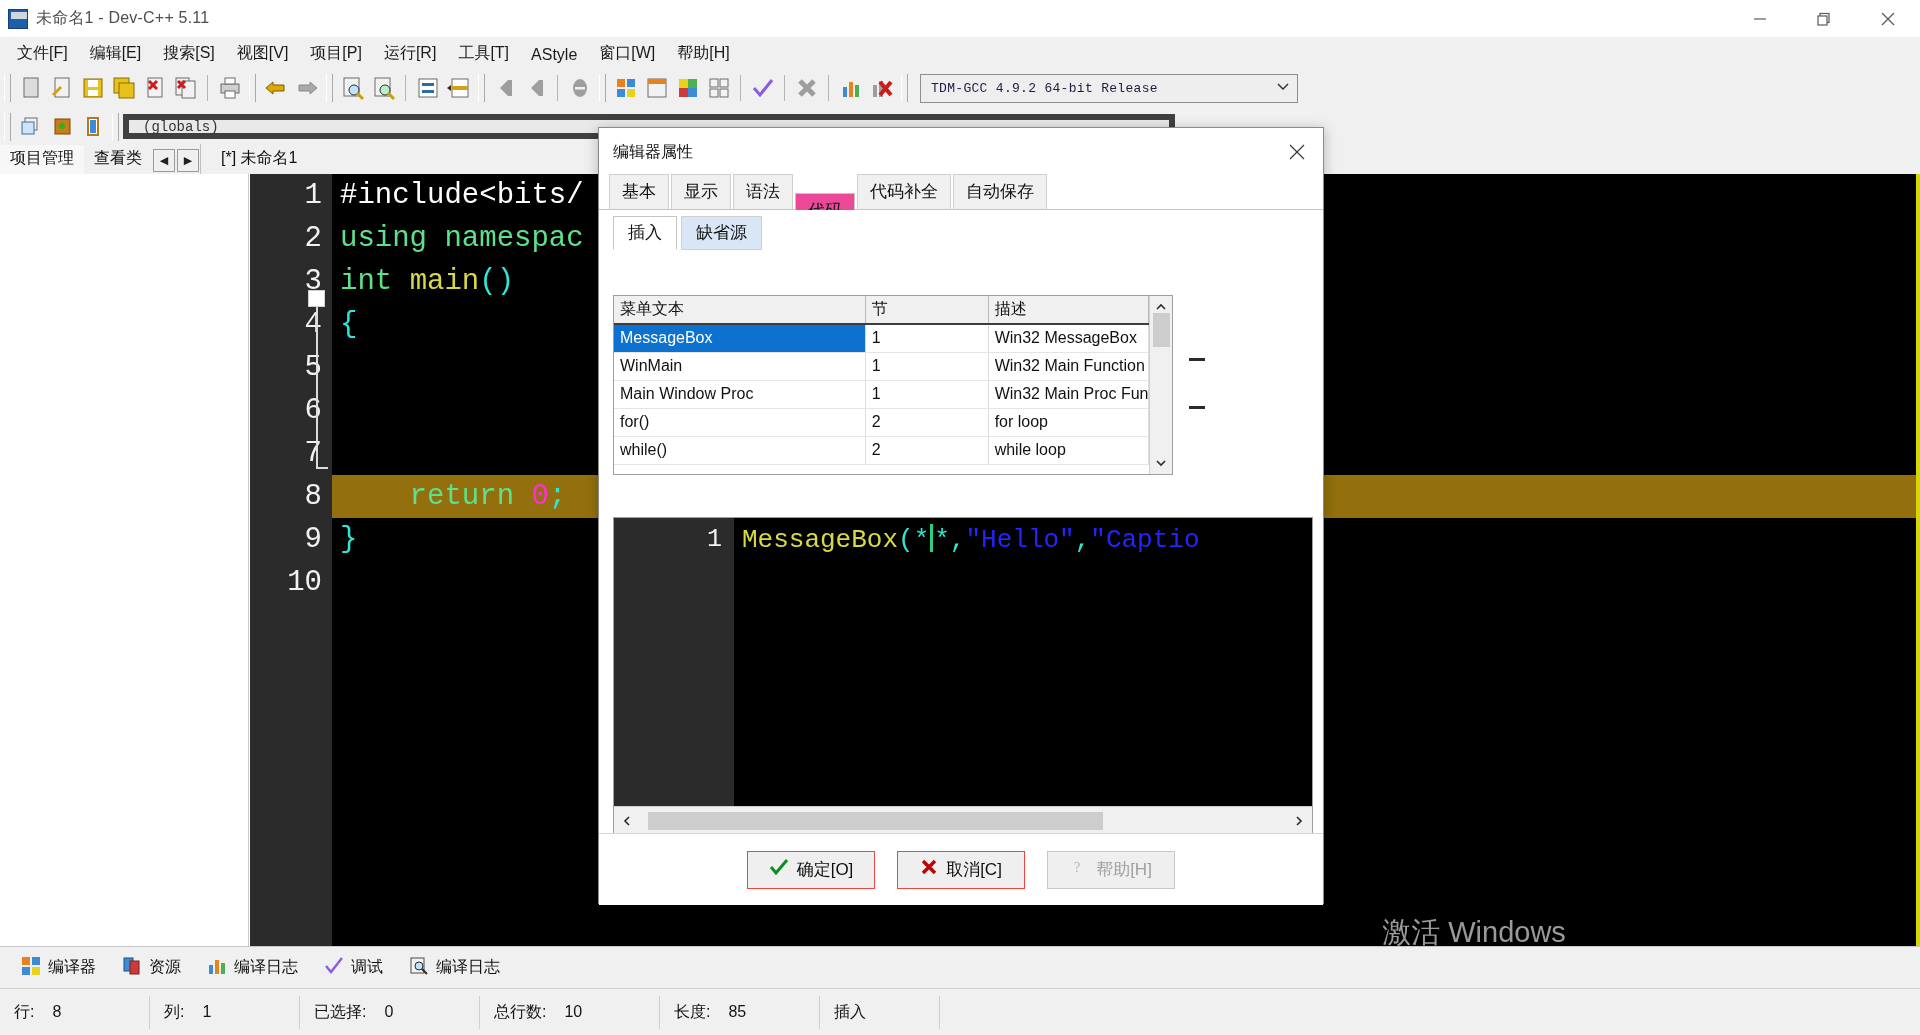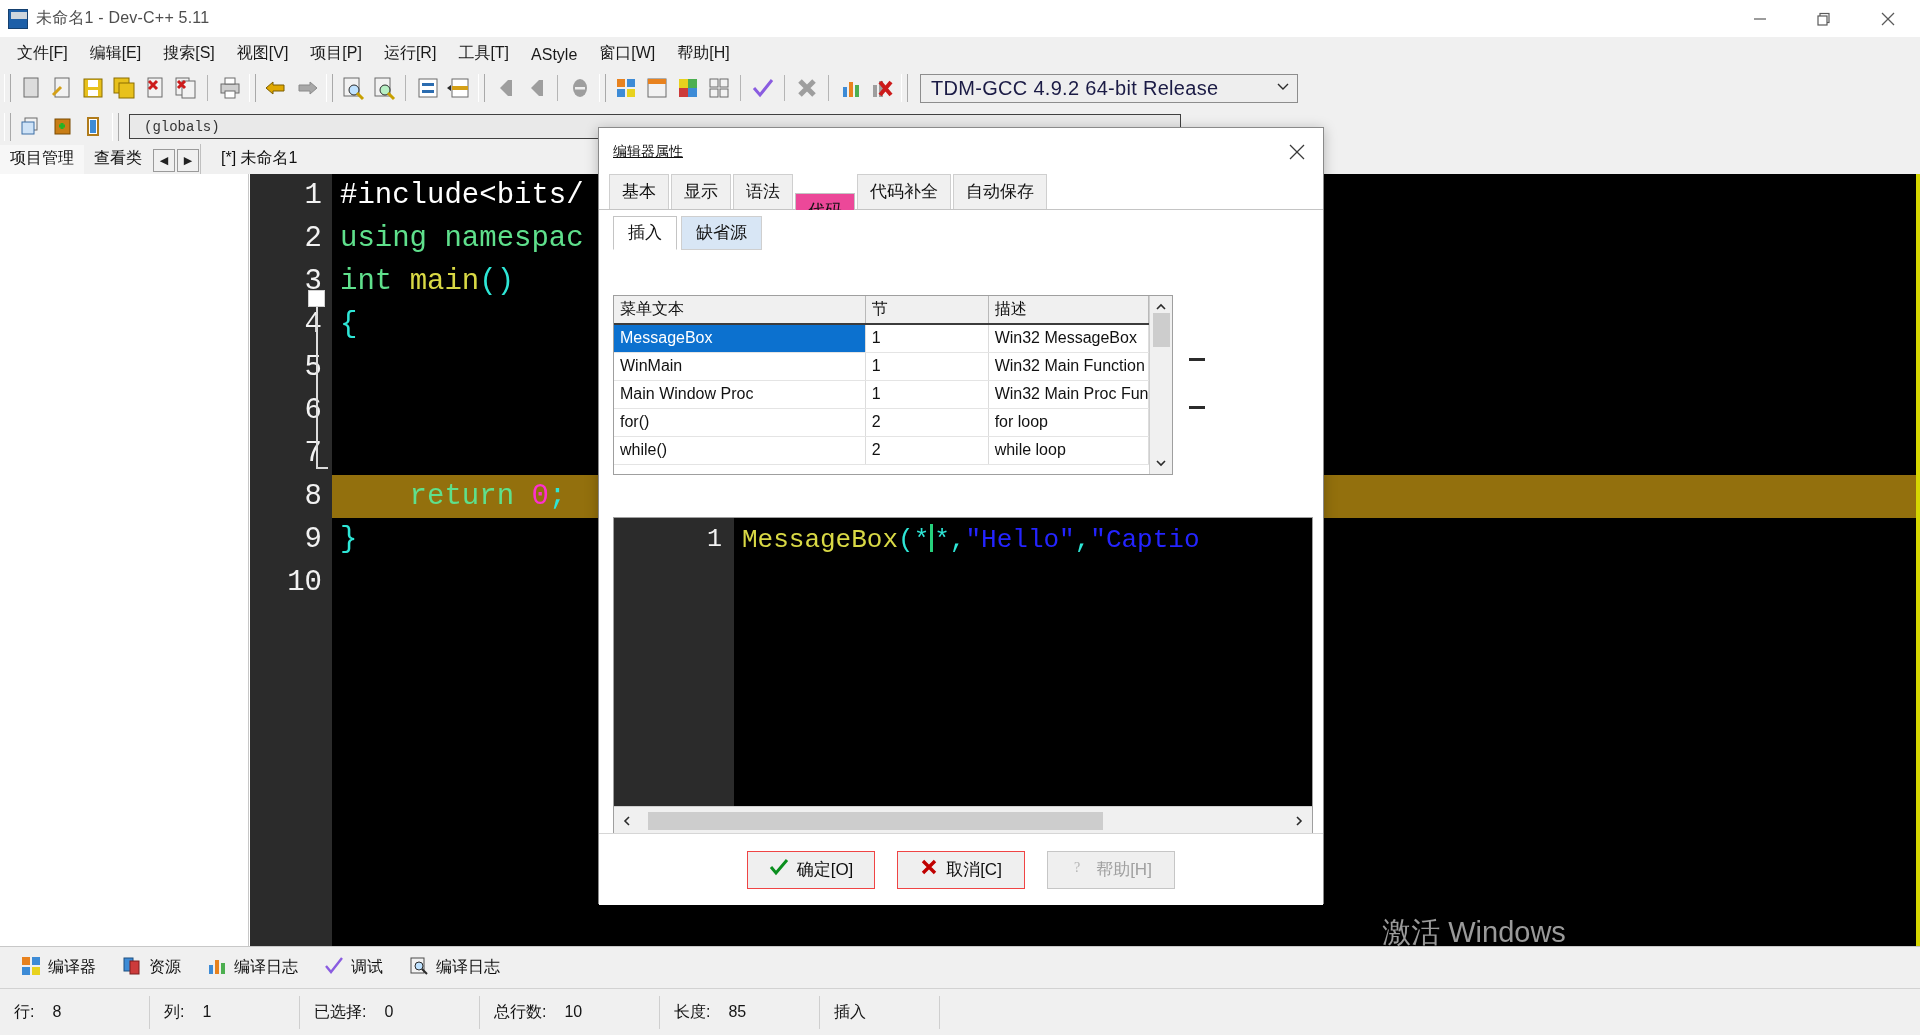--- a/index.html
+++ b/index.html
@@ -56,32 +56,32 @@
     width: 31px; height: 31px; display: flex; align-items: center; justify-content: center;
     flex: none;
   }
   .tbtn svg { display:block; }
   .combo {
     height: 29px; min-width: 378px; background: #eeeeee;
     border: 1px solid #8d8d8d; display: flex; align-items: center;
     padding: 0 6px 0 10px; margin-left: 8px; justify-content: space-between;
   }
   .combo .cval {
-    font-family: Liberation Sans, sans-serif;
-    font-size: 20px; color: #1b1b45; letter-spacing: .3px; text-align: right;
+    font-family: Liberation Mono, monospace;
+    font-size: 13px; color: #1b1b45; letter-spacing: .3px; text-align: right;
   }
   .combo .carrow { color: #2b2b2b; }
 
   .toolbar2 {
     position: absolute; left: 0; top: 109px; width: 1920px; height: 35px;
     background: #f0f0f0; display: flex; align-items: center;
   }
   .globalbox {
-    height: 25px; width: 1052px; background: #e9e9e9; border: 1px solid #404040;
-    display: flex; align-items: center; padding-left: 14px; margin-left: 6px;
+    height: 25px; width: 1052px; background: #e9e9e9; border: 6px solid #404040;
+    display: flex; align-items: center; padding-left: 14px; 
   }
   .globalbox span {
     font-family: "Liberation Mono", "DejaVu Sans Mono", monospace;
     font-size: 14px; color: #353535;
   }
 
   
   .tabrow {
     position: absolute; left: 0; top: 144px; width: 1920px; height: 30px;
     background: #f0f0f0; display: flex; align-items: flex-end;
@@ -179,21 +179,21 @@
   
   .dialog {
     position: absolute; left: 598px; top: 127px; width: 726px; height: 777px;
     background: #ffffff; border: 1px solid #8a8a8a;
     box-shadow: 0 2px 12px rgba(0,0,0,.25);
   }
   .dlg-title {
     height: 48px; display: flex; align-items: center; justify-content: space-between;
     padding-left: 14px; background: #ffffff;
   }
-  .dlg-title .dt { font-size: 14px; color: #0f0f0f; text-decoration: underline; }
+  .dlg-title .dt { font-size: 16px; color: #0f0f0f; }
   .dlg-close {
     width: 52px; height: 46px; display: flex; align-items: center; justify-content: center;
     color: #3a3a3a;
   }
   .dlg-tabs {
     display: flex; align-items: flex-end; height: 34px; padding-left: 10px;
     border-bottom: 1px solid #c4c4c4; background: #ffffff;
   }
   .dtab {
     font-size: 17px; color: #111; padding: 5px 12px 6px 12px; background: #f0f0f0;

